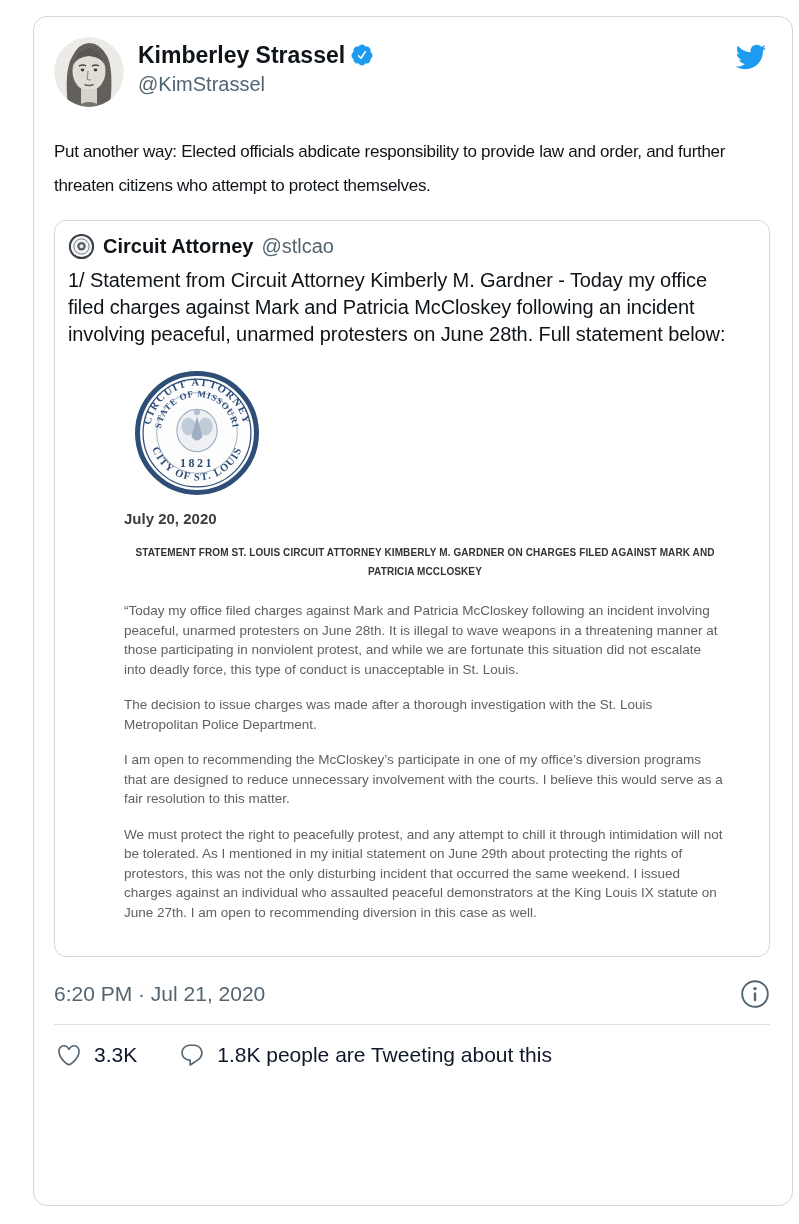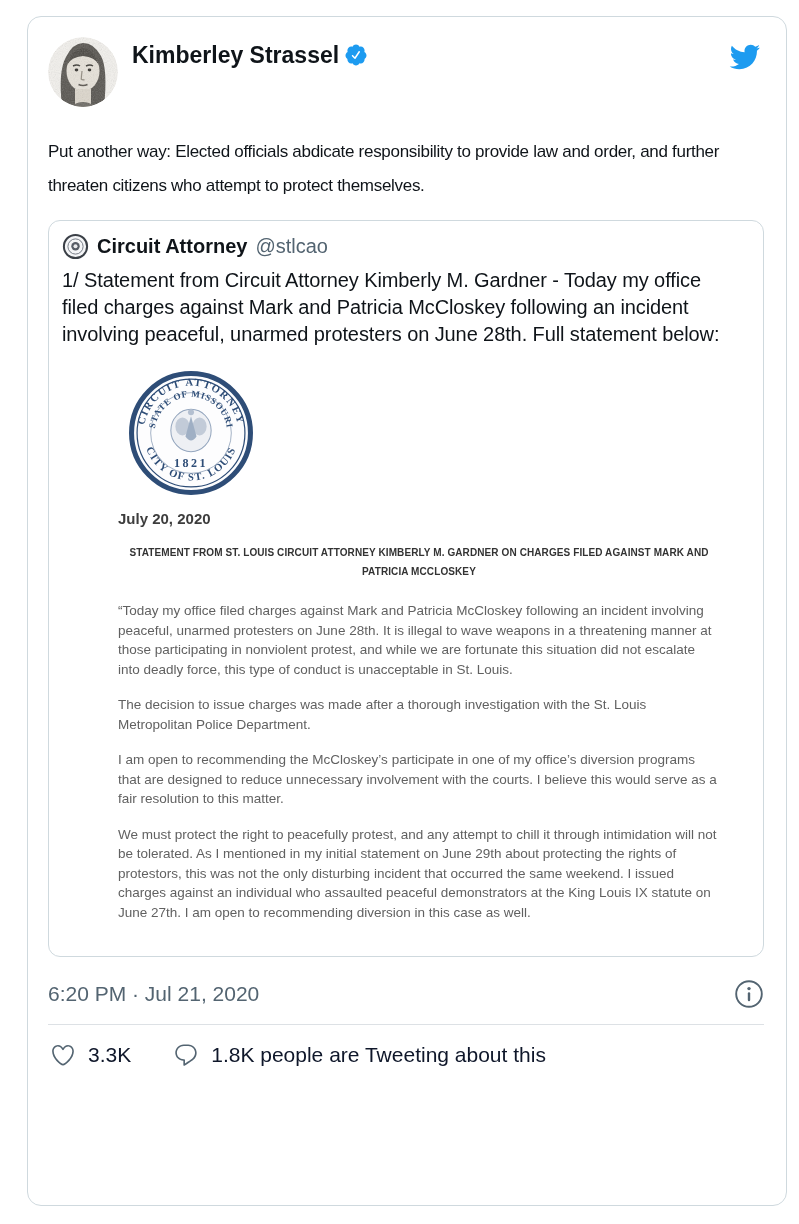--- a/index.html
+++ b/index.html
@@ -3,21 +3,21 @@
 <meta charset="utf-8">
 <style>
   * { margin:0; padding:0; box-sizing:border-box; }
   html,body { background:#ffffff; }
   body {
     width:799px; height:1224px; overflow:hidden; position:relative;
     font-family:"Liberation Sans", sans-serif;
     -webkit-font-smoothing:antialiased;
   }
   .tweet-card {
-    position:absolute; left:27px; top:16px; width:760px; min-height:1190px;
+    position:absolute; left:33px; top:16px; width:760px; min-height:1190px;
     border:1px solid #cfd9de; border-radius:14px;
     padding:20px 22px 0 20px; background:#fff;
   }
   
   .tweet-header { display:flex; align-items:flex-start; }
   .avatar {
     width:70px; height:70px; border-radius:50%; overflow:hidden;
     flex:0 0 70px; display:block; cursor:pointer;
   }
   .names { margin-left:14px; padding-top:4px; }
@@ -119,20 +119,21 @@
         </g>
       </svg>
     </span>
     <div class="names">
       <div class="name-row">
         <span class="author-name">Kimberley Strassel</span>
         <svg class="badge" viewBox="0 0 24 24">
           <path fill="#1d9bf0" fill-rule="evenodd" d="M22.5 12.5c0-1.58-.875-2.95-2.148-3.6.154-.435.238-.905.238-1.4 0-2.21-1.71-3.998-3.818-3.998-.47 0-.92.084-1.336.25C14.818 2.415 13.51 1.5 12 1.5s-2.816.917-3.437 2.25c-.415-.165-.866-.25-1.336-.25-2.11 0-3.818 1.79-3.818 4 0 .494.083.964.237 1.4-1.272.65-2.147 2.018-2.147 3.6 0 1.495.782 2.798 1.942 3.486-.02.17-.032.34-.032.514 0 2.21 1.708 4 3.818 4 .47 0 .92-.086 1.335-.25.62 1.334 1.926 2.25 3.437 2.25 1.512 0 2.818-.916 3.437-2.25.415.163.865.248 1.336.248 2.11 0 3.818-1.79 3.818-4 0-.174-.012-.344-.033-.513 1.158-.687 1.943-1.99 1.943-3.484zm-6.616-3.334l-4.334 6.5c-.145.217-.382.334-.625.334-.143 0-.288-.04-.416-.126l-.115-.094-2.415-2.415c-.293-.293-.293-.768 0-1.06s.768-.294 1.06 0l1.77 1.767 3.825-5.74c.23-.345.696-.436 1.04-.207.346.23.44.696.21 1.04z"></path>
         </svg>
       </div>
+      <div class="author-handle">@KimStrassel</div>
     </div>
     <svg class="bird" viewBox="0 0 24 24">
       <path fill="#1d9bf0" d="M23.643 4.937c-.835.37-1.732.62-2.675.733.962-.576 1.7-1.49 2.048-2.578-.9.534-1.897.922-2.958 1.13-.85-.904-2.06-1.47-3.4-1.47-2.572 0-4.658 2.086-4.658 4.66 0 .364.042.718.12 1.06-3.873-.195-7.304-2.05-9.602-4.868-.4.69-.63 1.49-.63 2.342 0 1.616.823 3.043 2.072 3.878-.764-.025-1.482-.234-2.11-.583v.06c0 2.257 1.605 4.14 3.737 4.568-.392.106-.803.162-1.227.162-.3 0-.593-.028-.877-.082.593 1.85 2.313 3.198 4.352 3.234-1.595 1.25-3.604 1.995-5.786 1.995-.376 0-.747-.022-1.112-.065 2.062 1.323 4.51 2.093 7.14 2.093 8.57 0 13.255-7.098 13.255-13.254 0-.2-.005-.402-.014-.602.91-.658 1.7-1.477 2.323-2.41z"></path>
     </svg>
   </div>
 
   <div class="tweet-text">Put another way: Elected officials abdicate responsibility to provide law and order, and further threaten citizens who attempt to protect themselves.</div>
 
   <div class="quoted-card">
     <div class="q-header">

